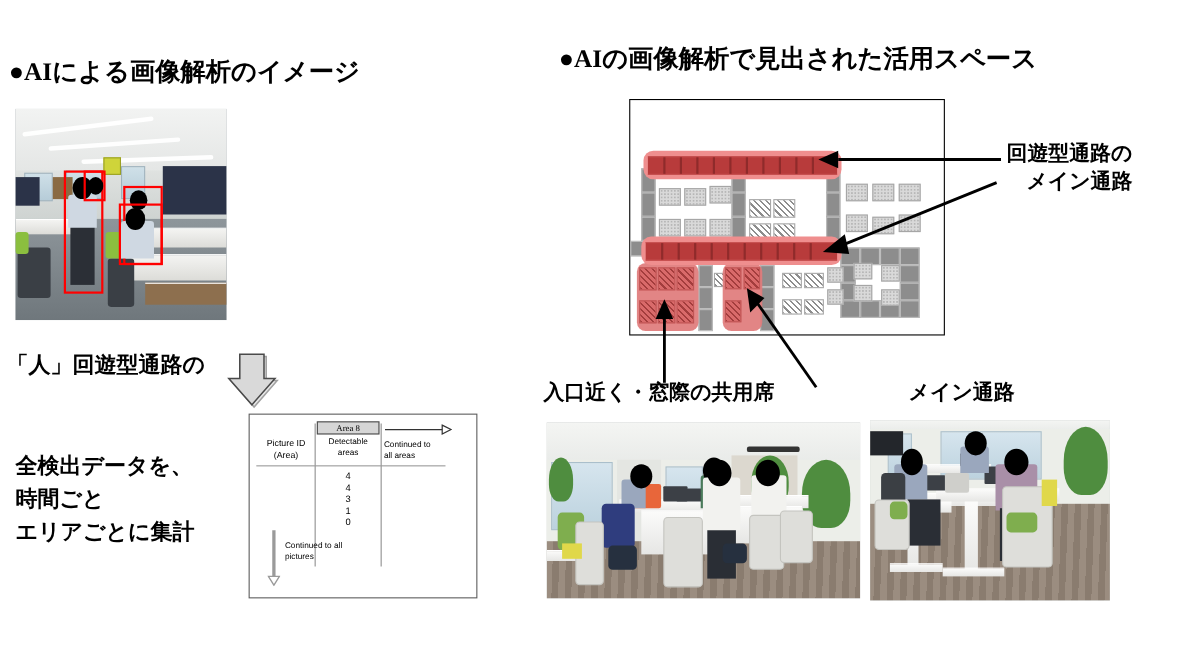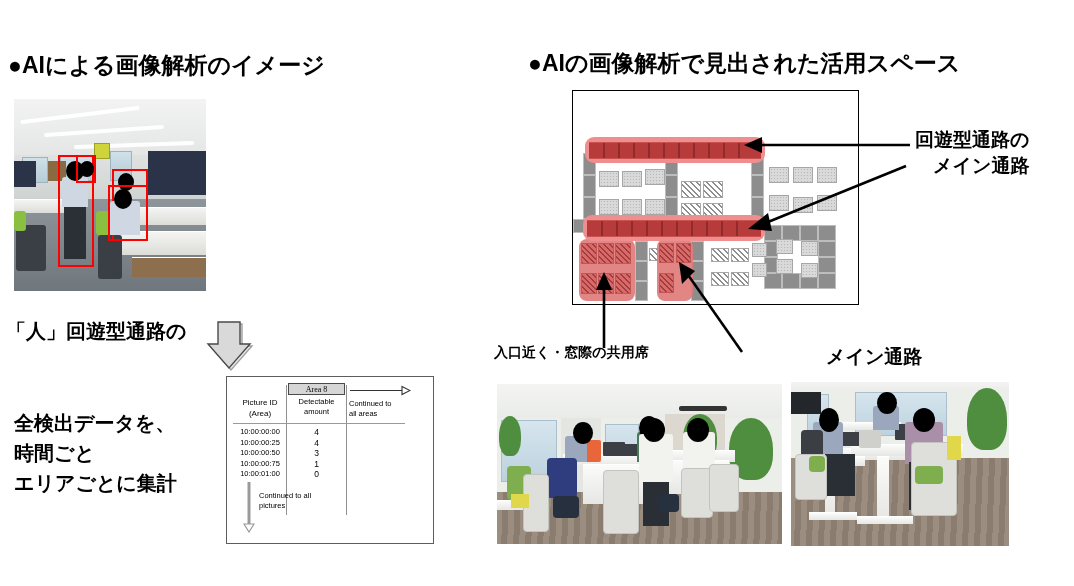--- a/index.html
+++ b/index.html
@@ -17,23 +17,23 @@
 
   
   .heading {
     position: absolute;
     font-weight: bold;
     font-size: 23px;
     letter-spacing: 0px;
     white-space: nowrap;
     font-family: "Liberation Serif", "DejaVu Serif", serif;
   }
-  .heading .jp { font-family: Liberation Sans, sans-serif; font-weight: bold; }
+  .heading .jp { font-family: Liberation Serif, serif; font-weight: bold; }
   #heading-left  { left: 8px;  top: 50px; }
-  #heading-right { left: 508px; top: 48px; margin-left: 20px; }
+  #heading-right { left: 508px; top: 38px; }
 
   
   .jp-text {
     position: absolute;
     font-family: "DejaVu Sans", sans-serif;
     font-weight: bold;
     color: #000;
     white-space: pre;
   }
   #caption-detect {
@@ -215,21 +215,21 @@
   
   #label-main-corridor {
     position:absolute; left:915px; top:126px;
     font-family:"DejaVu Sans", sans-serif;
     font-weight:bold; font-size:19px; line-height:26px;
     text-align:right; white-space:pre;
   }
   #label-entrance-seats {
     position:absolute; left:494px; top:344px;
     font-family:"DejaVu Sans", sans-serif;
-    font-weight:bold; font-size:14px; white-space:nowrap;
+    font-weight:bold; font-size:19px; white-space:nowrap;
   }
   #label-window-seats {
     position:absolute; left:826px; top:344px;
     font-family:"DejaVu Sans", sans-serif;
     font-weight:bold; font-size:19px; white-space:nowrap;
   }
 
   
   .photo-box { position:absolute; overflow:hidden; }
   #photo-entrance { left:497px; top:384px; width:285px; height:160px; background:#cfd3d2; }
@@ -321,36 +321,29 @@
 
 <div id="data-table-panel">
   <div class="vrule1"></div>
   <div class="vrule2"></div>
   <div class="rowrule"></div>
 
   <div class="area-hdr">Area 8</div>
   <div class="col-pic" style="white-space:pre-line;">Picture ID
 (Area)</div>
   <div class="col-det" style="white-space:pre-line;">Detectable
-amount</div>
+areas</div>
   <div class="col-cont" style="white-space:pre-line;">Continued  to
 all areas</div>
 
   <svg id="arrow-right-thin" viewBox="0 0 62 11">
     <line x1="1" y1="5.5" x2="53" y2="5.5" stroke="#333" stroke-width="1.2"></line>
     <polygon points="53,1.5 61,5.5 53,9.5" fill="none" stroke="#333" stroke-width="1.1"></polygon>
   </svg>
 
-  <div class="time-col" id="time-col">
-      <div>10:00:00:00</div>
-      <div>10:00:00:25</div>
-      <div>10:00:00:50</div>
-      <div>10:00:00:75</div>
-      <div>10:00:01:00</div>
-    </div>
   <div class="val-col" id="val-col">
       <div>4</div>
       <div>4</div>
       <div>3</div>
       <div>1</div>
       <div>0</div>
     </div>
 
   <svg id="arrow-down-thin" viewBox="0 0 12 52">
     <line x1="6" y1="1" x2="6" y2="43" stroke="#9a9a9a" stroke-width="3"></line>

